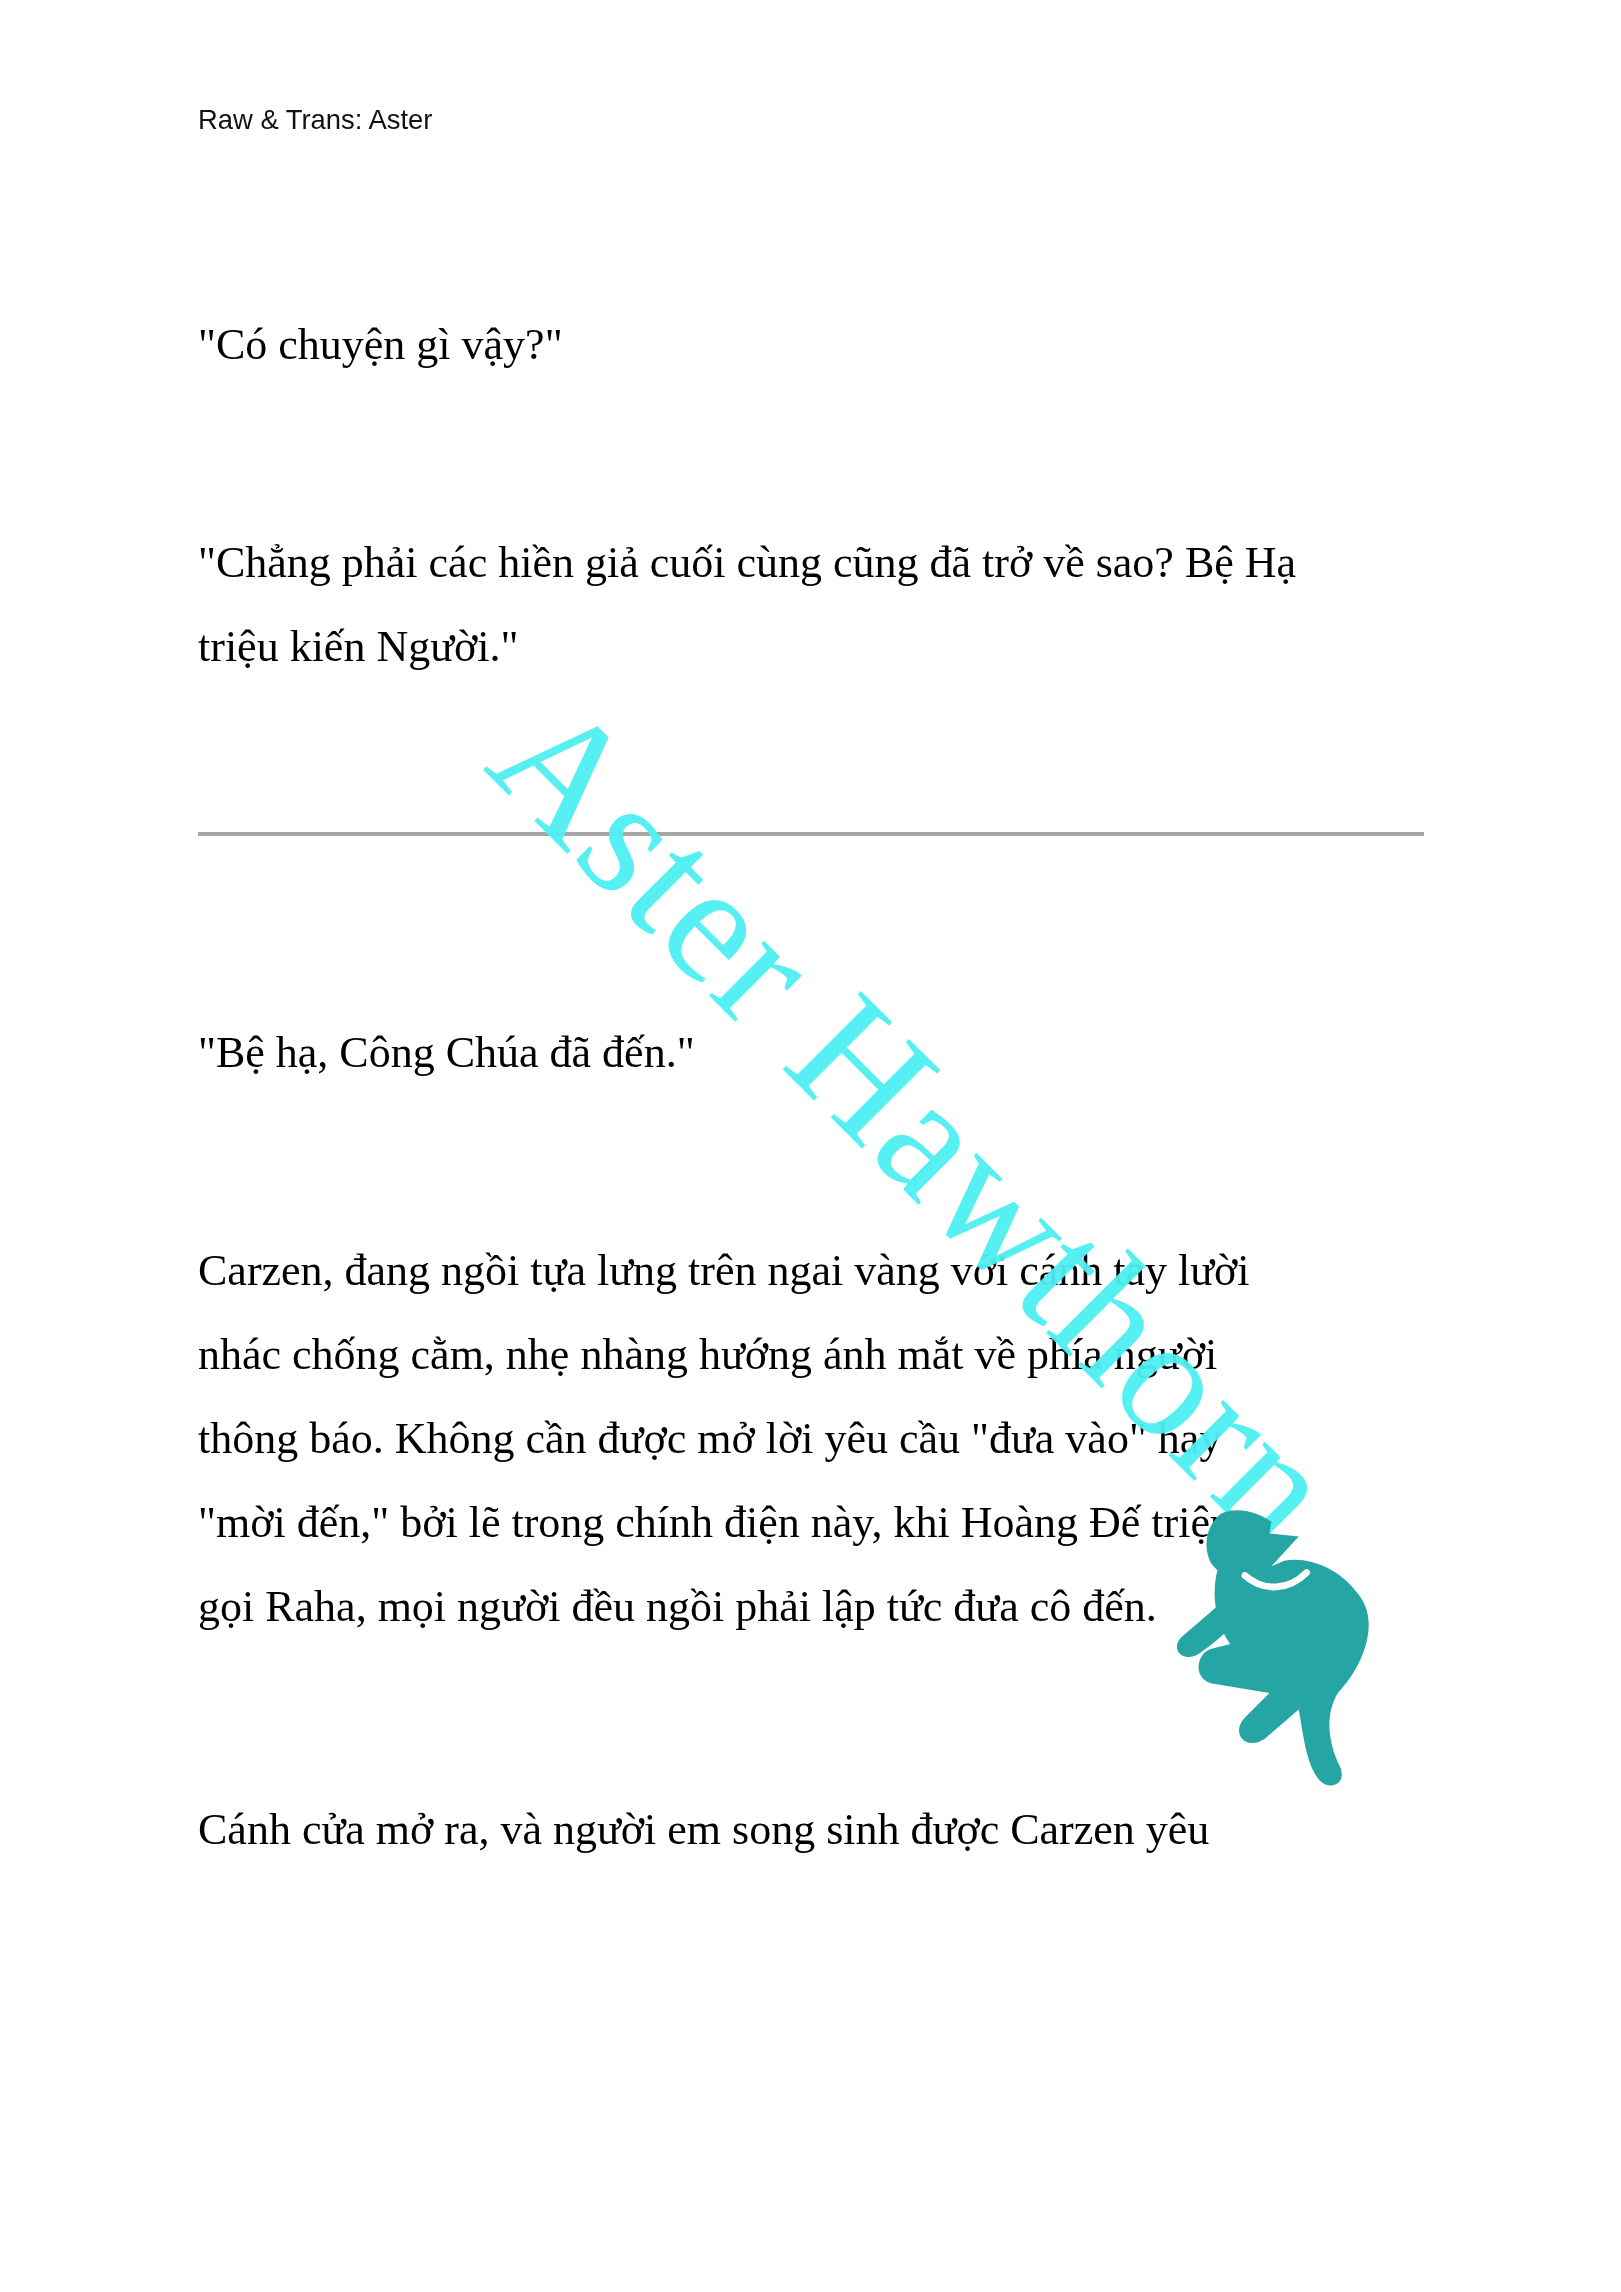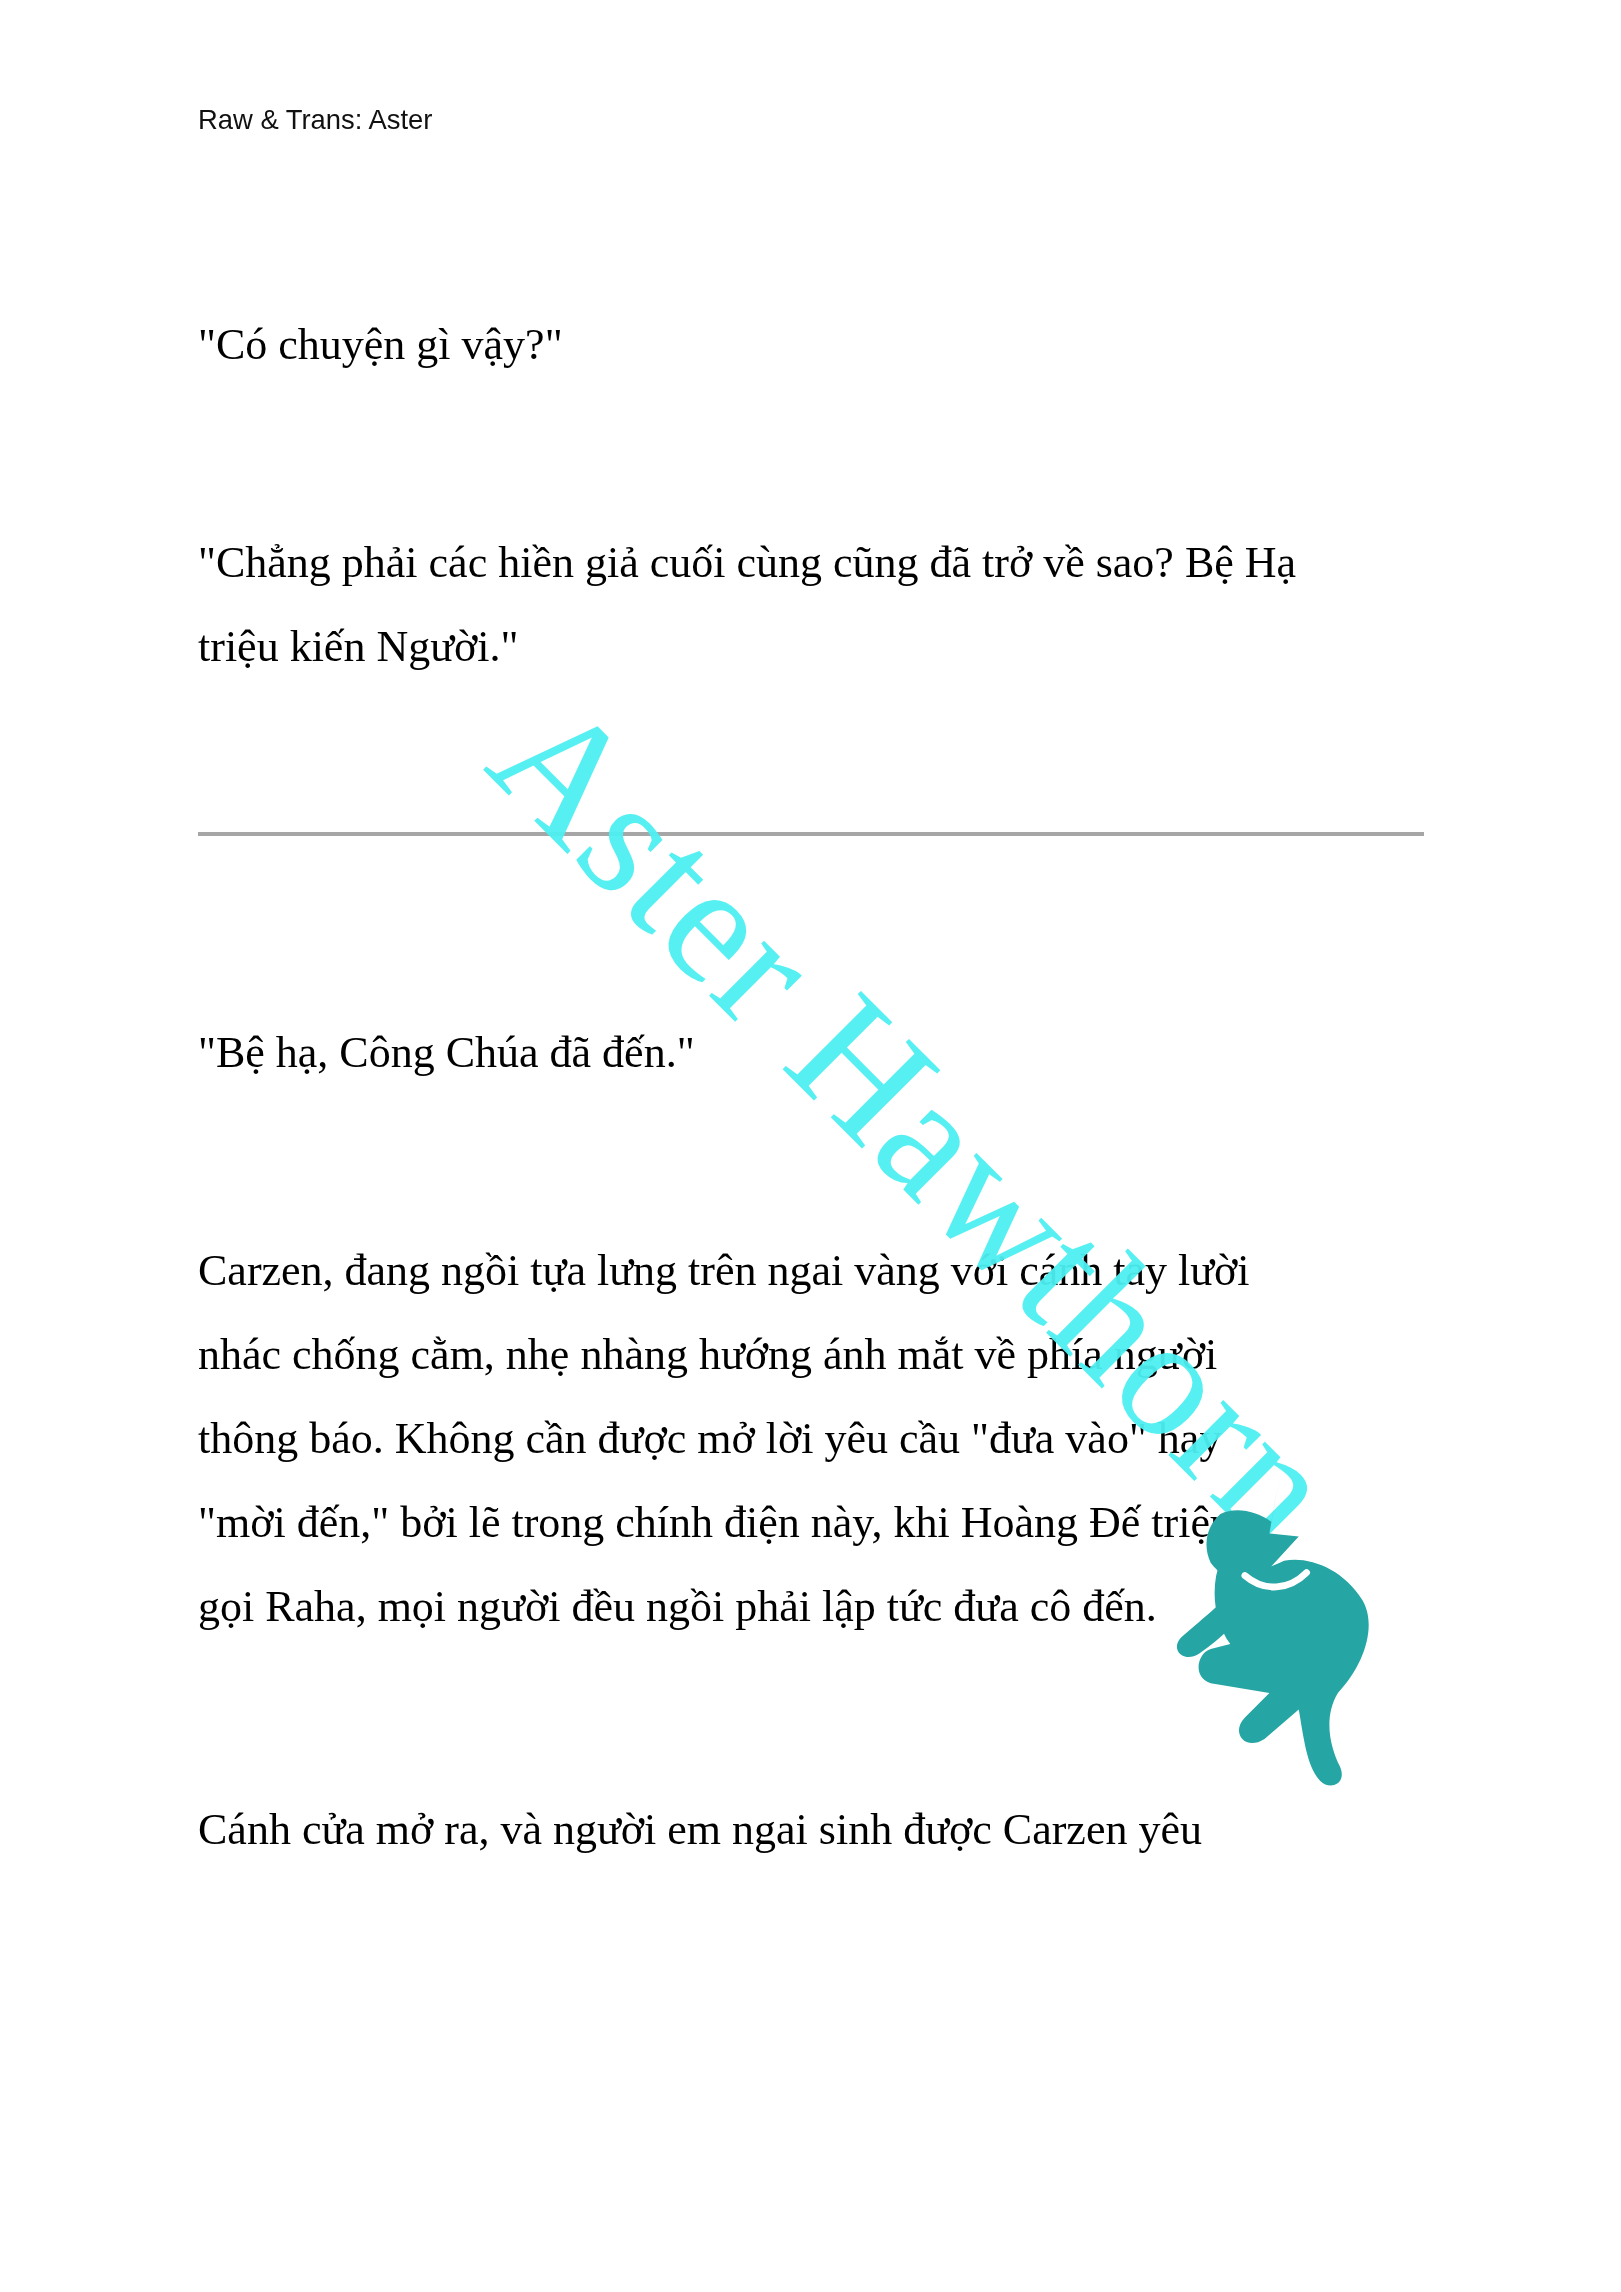--- a/index.html
+++ b/index.html
@@ -93,21 +93,21 @@
 
   <p class="para" style="top:1225px;">
     <span class="line">Carzen, đang ngồi tựa lưng trên ngai vàng với cánh tay lười</span>
     <span class="line">nhác chống cằm, nhẹ nhàng hướng ánh mắt về phía người</span>
     <span class="line">thông báo. Không cần được mở lời yêu cầu "đưa vào" hay</span>
     <span class="line">"mời đến," bởi lẽ trong chính điện này, khi Hoàng Đế triệu</span>
     <span class="line">gọi Raha, mọi người đều ngồi phải lập tức đưa cô đến.</span>
   </p>
 
   <p class="para" style="top:1784px;">
-    <span class="line">Cánh cửa mở ra, và người em ngai sinh được Carzen yêu</span>
+    <span class="line">Cánh cửa mở ra, và người em song sinh được Carzen yêu</span>
   </p>
 
   <div class="watermark">Aster Hawthorn</div>
 
   <svg class="cat" viewBox="0 0 230 345" xmlns="http://www.w3.org/2000/svg">
     <g fill="#26a5a5">
 
       <path d="M130 25 L122 70 C 105 58, 85 55, 70 62 C 55 75, 52 95, 60 112 C 72 130, 98 132, 118 120 L 150 85 L 120 82 Z"></path>
 
       <path d="M70 110 C 60 135, 62 170, 80 195 L 60 200 C 45 205, 42 230, 60 235 L 120 245 L 95 270 C 80 285, 95 305, 115 292 L 150 262 C 155 290, 158 320, 172 335 C 182 345, 200 338, 192 320 C 182 300, 175 270, 190 245 C 218 215, 230 175, 215 150 C 195 118, 160 105, 135 110 C 120 118, 95 125, 70 110 Z"></path>

